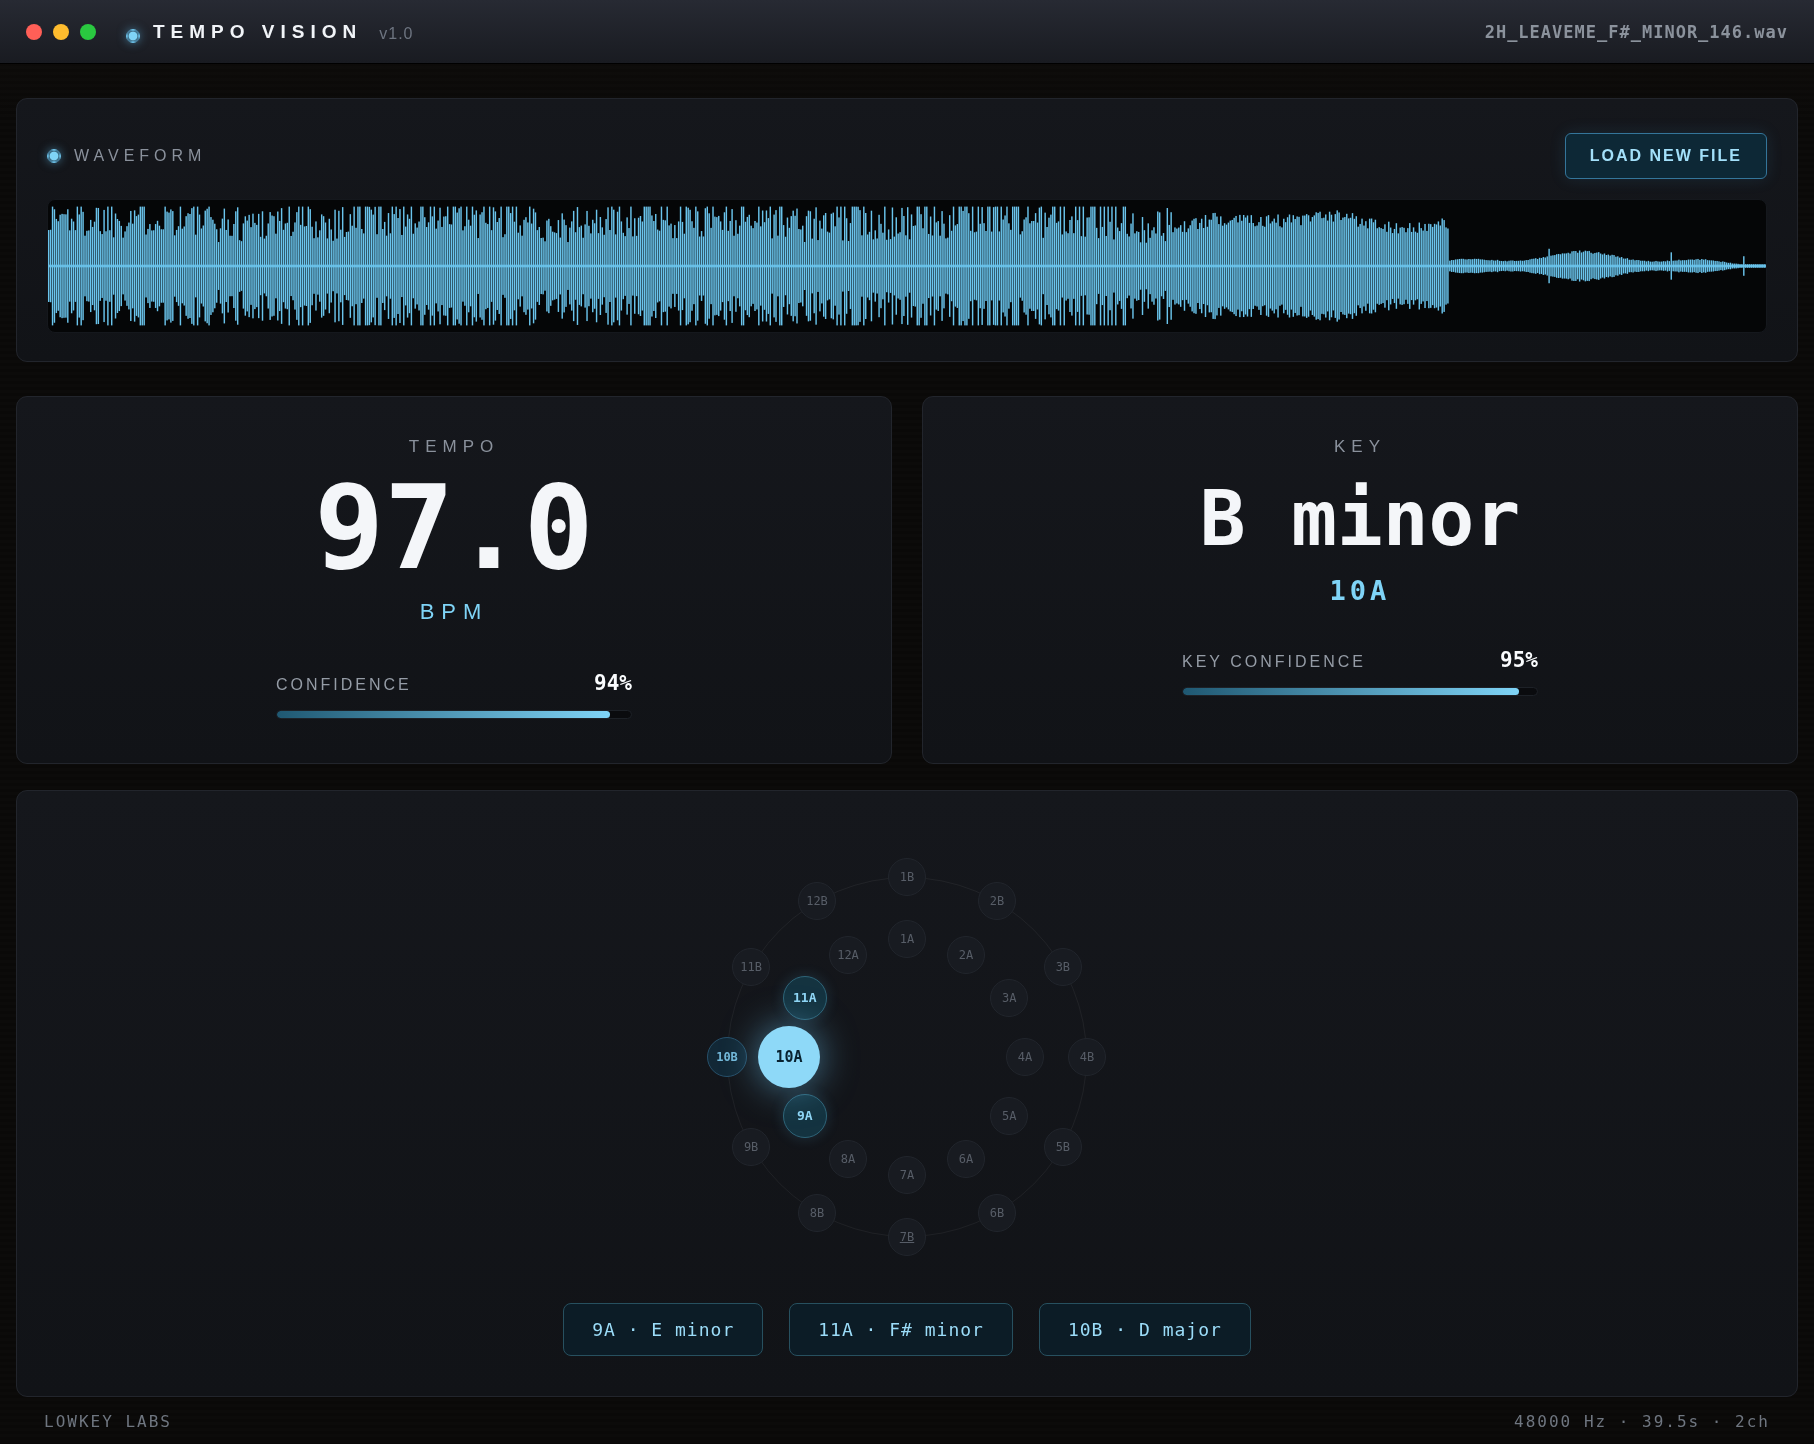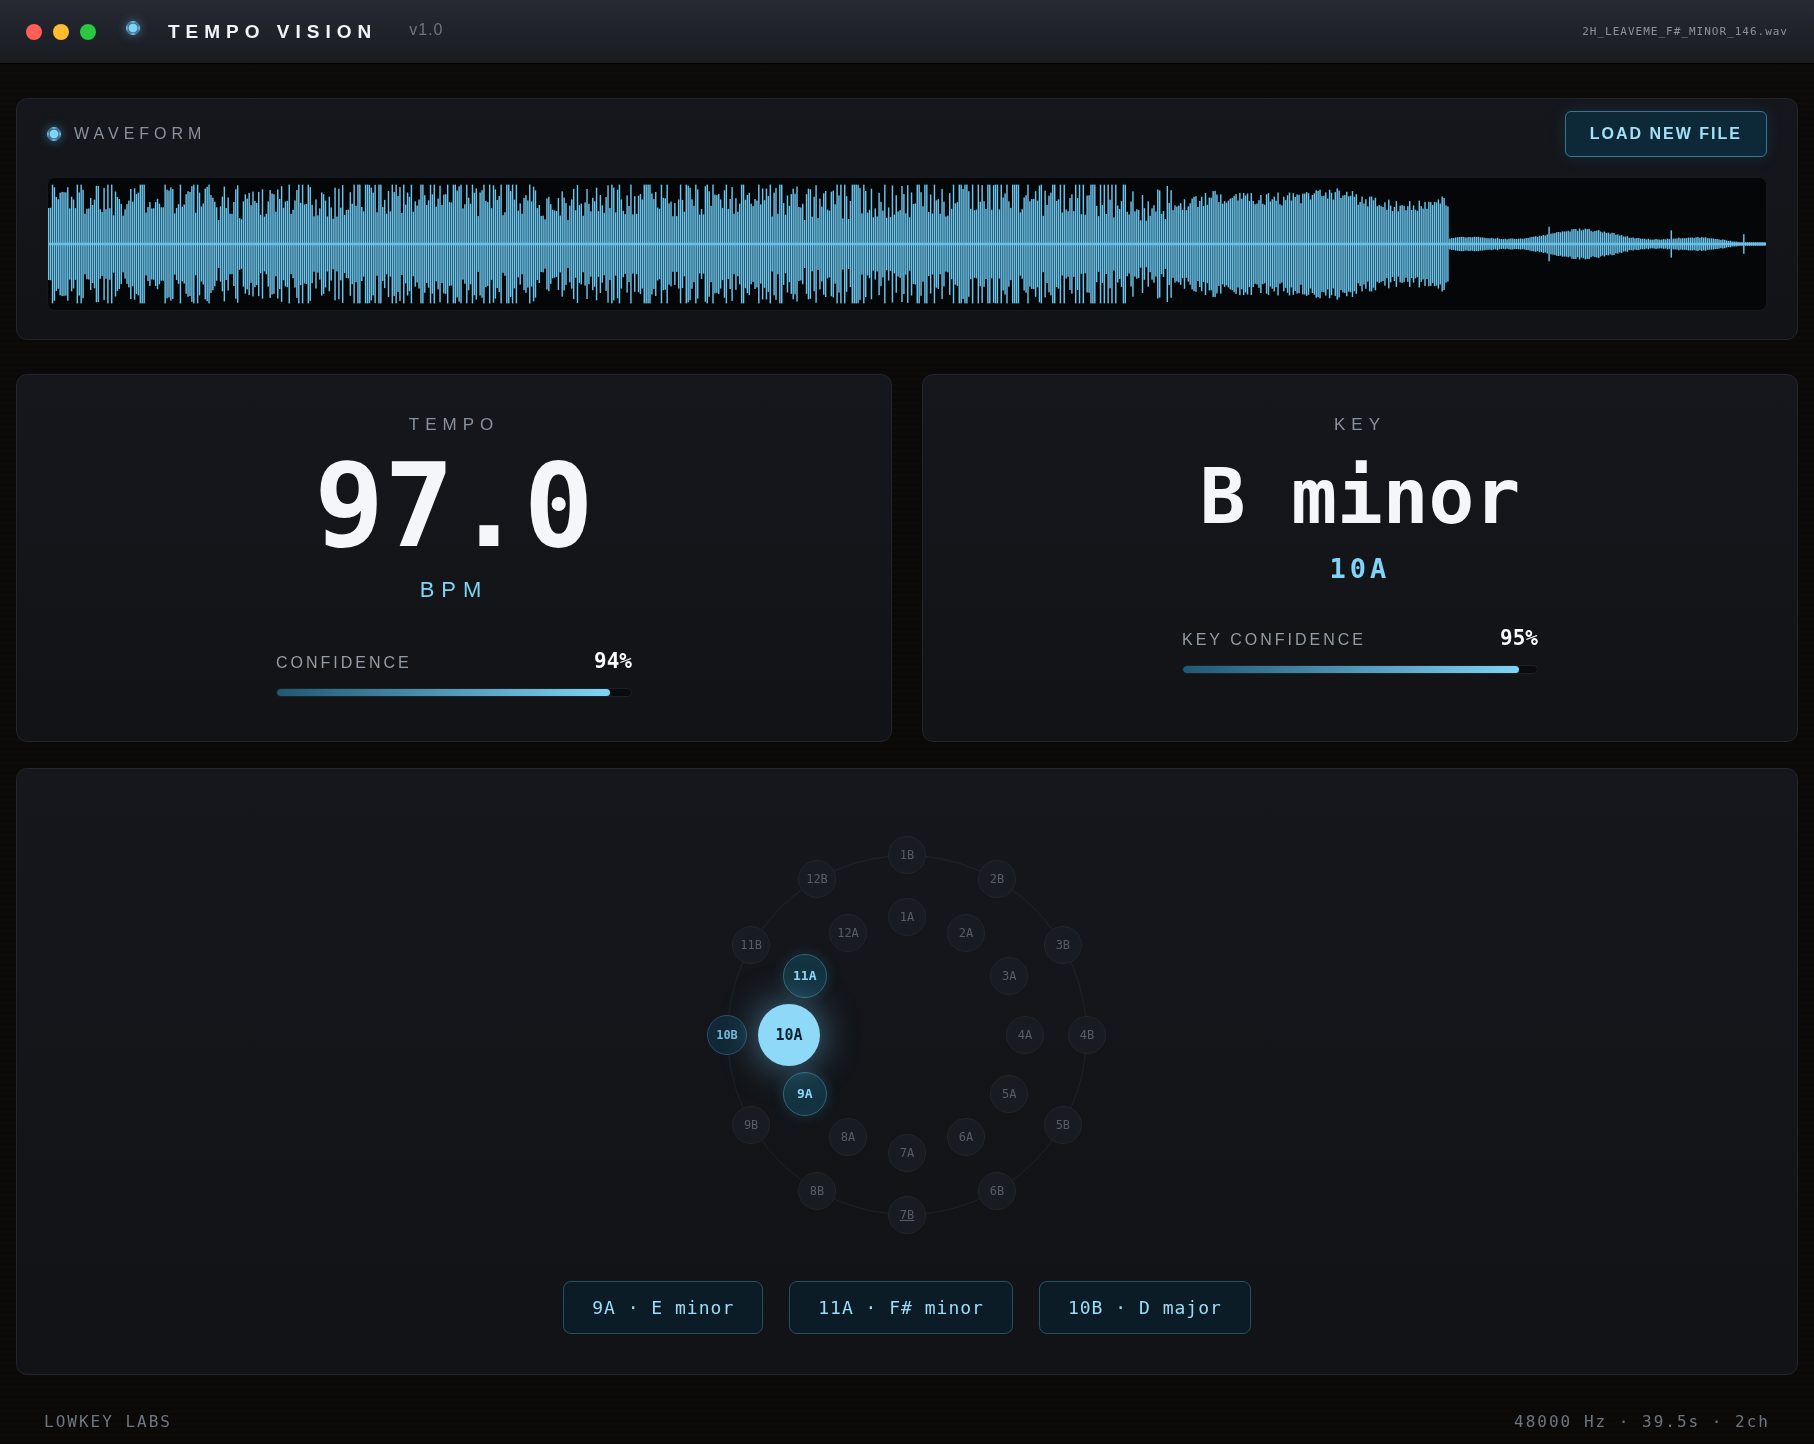--- a/index.html
+++ b/index.html
@@ -18,40 +18,40 @@
   
   .titlebar {
     height:64px; flex:0 0 64px;
     background:linear-gradient(180deg,#272a33,#191b21);
     border-bottom:1px solid #000;
     display:flex; align-items:center; padding:0 26px;
   }
   .traffic { display:flex; gap:11px; }
   .tl { width:16px; height:16px; border-radius:50%; cursor:pointer; }
   .tl.red { background:#ff5f57; } .tl.yellow { background:#febc2e; } .tl.green { background:#2ac840; }
-  .app-id { display:flex; align-items:flex-start; gap:28px; margin-left:30px; }
+  .app-id { display:flex; align-items:flex-end; gap:13px; margin-left:30px; }
   .glow-dot {
     width:14px; height:14px; border-radius:50%; display:inline-block;
     background:radial-gradient(circle, var(--accent) 0 4px, rgba(91,200,245,.25) 5px, transparent 6px);
     border:2px solid rgba(100,190,235,.55);
     box-shadow:0 0 10px rgba(100,190,235,.5);
   }
   .app-name { font-size:19px; font-weight:bold; letter-spacing:6px; color:#f1f4f8; }
   .app-ver { font-size:16px; letter-spacing:1px; color:#6d7480; margin-left:4px; }
-  .filename { margin-left:auto; font-size:11px; color:#8b929c; letter-spacing:1px; }
+  .filename { margin-left:auto; font-size:17px; color:#8b929c; letter-spacing:1px;font-weight:bold; }
 
   
   .main { flex:1; padding:34px 16px 0; display:flex; flex-direction:column; }
   .panel {
     background:linear-gradient(180deg,#15171c,#111317);
     border:1px solid #22252c; border-radius:11px;
   }
 
   
-  .wf-panel { padding:12px 30px 28px; }
+  .wf-panel { padding:34px 30px 28px; }
   .wf-head { display:flex; align-items:center; justify-content:space-between; margin-bottom:20px; }
   .wf-label-wrap { display:flex; align-items:center; gap:13px; }
   .wf-label { font-size:16px; letter-spacing:5px; color:#8a919c; }
   .load-btn {
     background:#0d2836; border:1px solid #34759a; border-radius:6px;
     color:#a3e0fa; font-size:16px; font-weight:bold; letter-spacing:2px;
     padding:13px 24px; cursor:pointer; font-family:"Liberation Sans",sans-serif;
     box-shadow:0 0 16px rgba(60,150,200,.15);
   }
   .wf-box {

